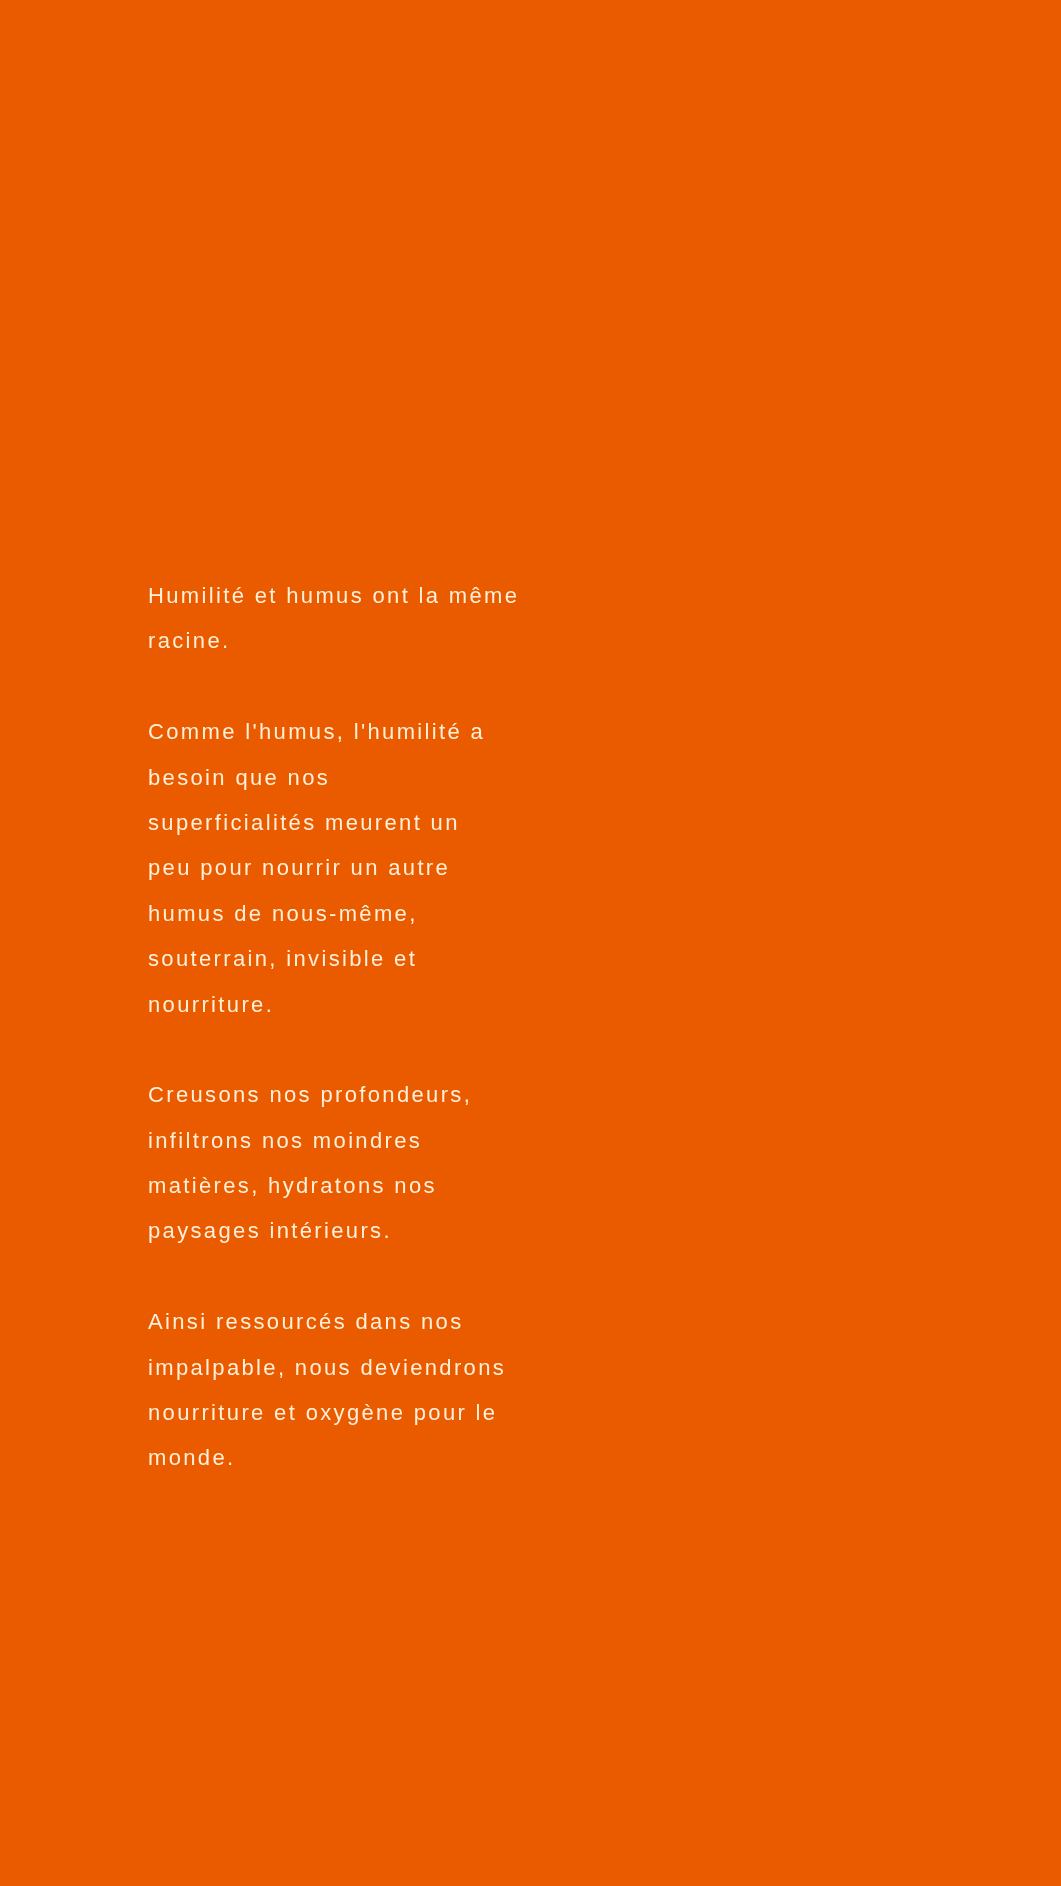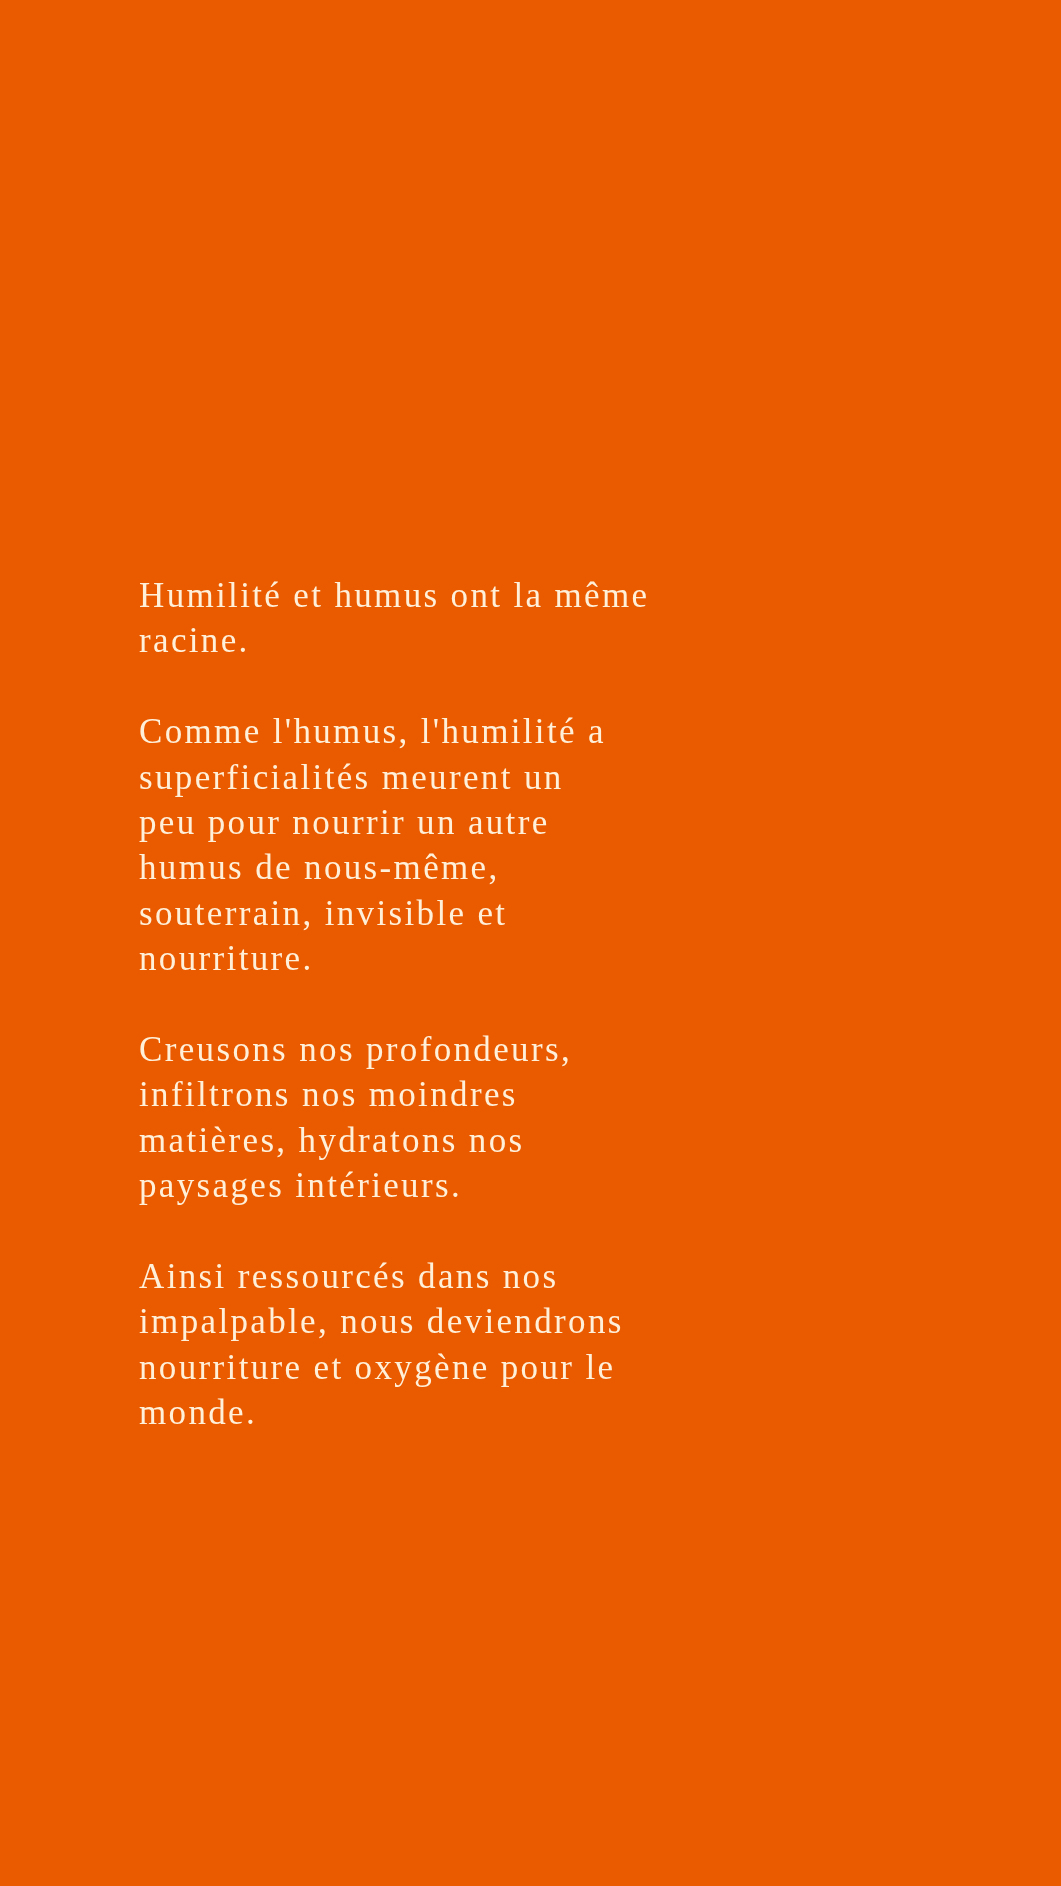--- a/index.html
+++ b/index.html
@@ -8,26 +8,26 @@
     }
     body {
       width: 1061px;
       height: 1886px;
       background: #EA5B00;
       overflow: hidden;
       position: relative;
     }
     .poem {
       position: absolute;
-      left: 139px;
+      left: 148px;
       top: 573px;
       width: 720px;
       color: #FFF0DA;
-      font-family: Liberation Serif, serif;
-      font-size: 35px;
+      font-family: Liberation Sans, sans-serif;
+      font-size: 22px;
       line-height: 45.4px;
       letter-spacing: 2.35px;
     }
     .stanza {
       margin: 0 0 45.4px 0;
     }
     .stanza:last-child { margin-bottom: 12px; }
     .line {
       display: block;
       white-space: pre;
@@ -37,20 +37,21 @@
 </head>
 <body style="background: rgb(234, 91, 0);">
 
 <main class="poem" style="color: rgb(255, 240, 218);">
   <p class="stanza">
     <span class="line">Humilité et humus ont la même</span>
     <span class="line">racine.</span>
   </p>
   <p class="stanza">
     <span class="line">Comme l'humus, l'humilité a</span>
+    <span class="line">besoin que nos</span>
     <span class="line">superficialités meurent un</span>
     <span class="line">peu pour nourrir un autre</span>
     <span class="line">humus de nous-même,</span>
     <span class="line">souterrain, invisible et</span>
     <span class="line">nourriture.</span>
   </p>
   <p class="stanza">
     <span class="line">Creusons nos profondeurs,</span>
     <span class="line">infiltrons nos moindres</span>
     <span class="line">matières, hydratons nos</span>

